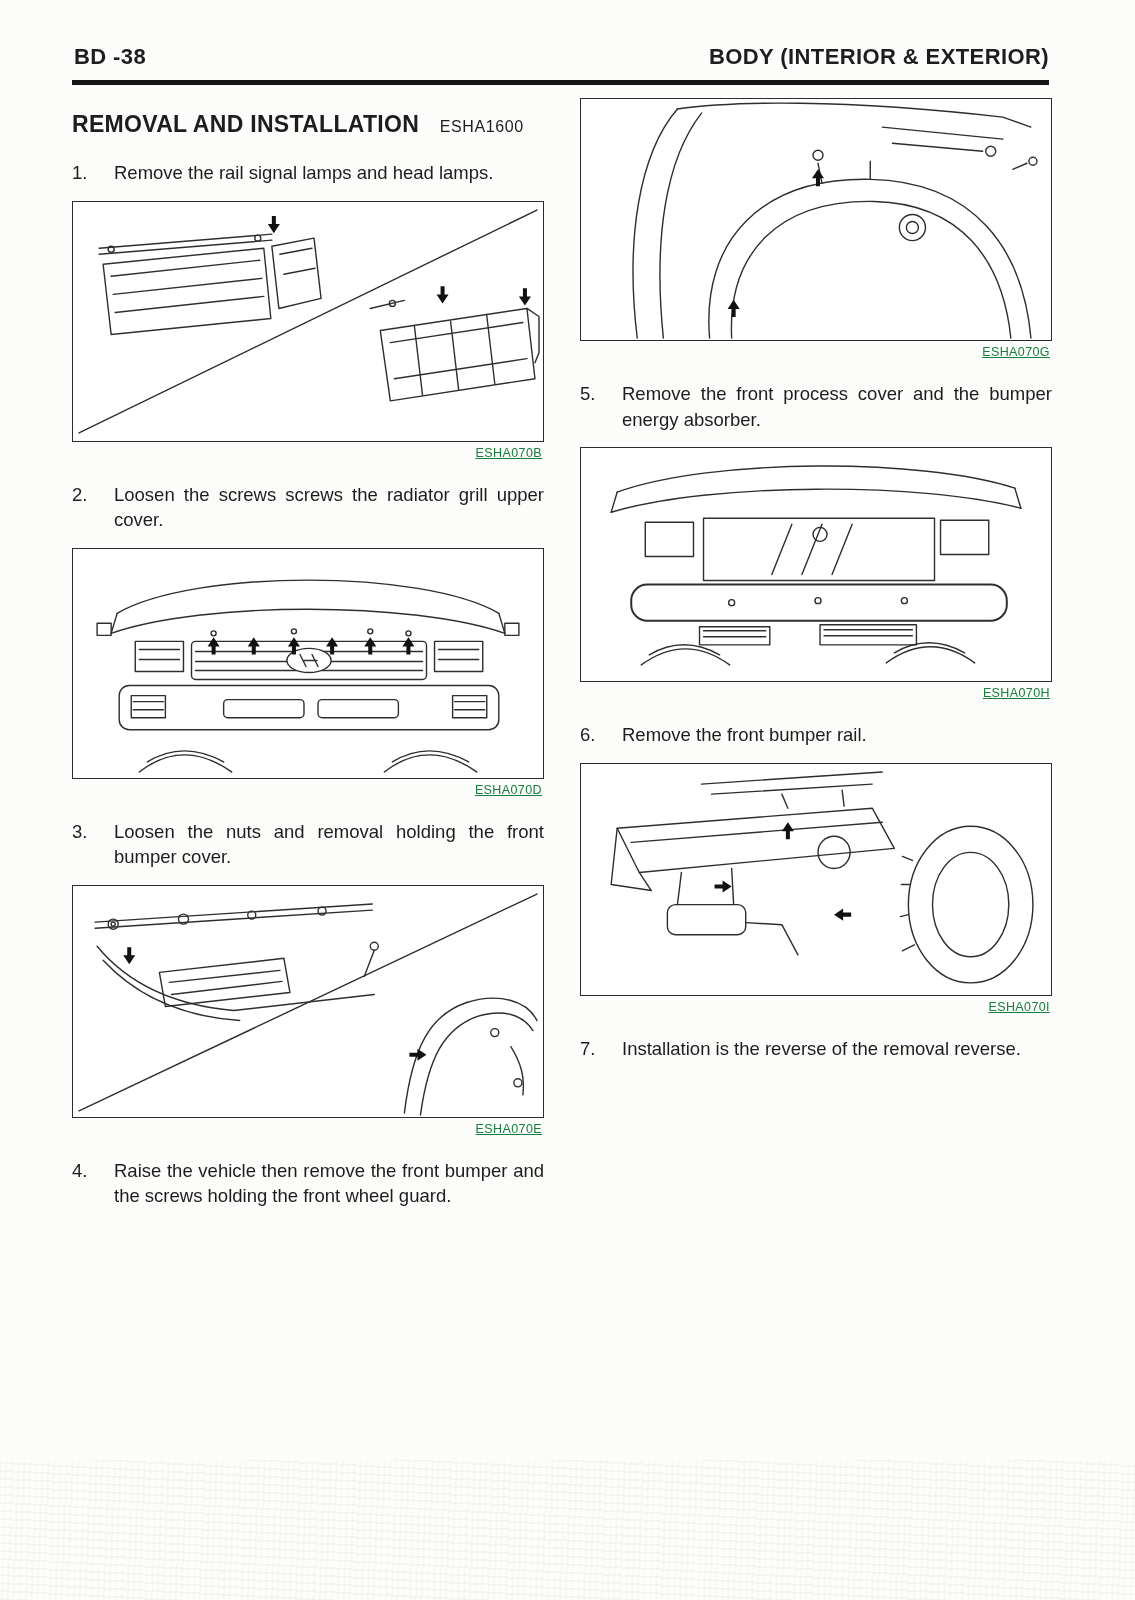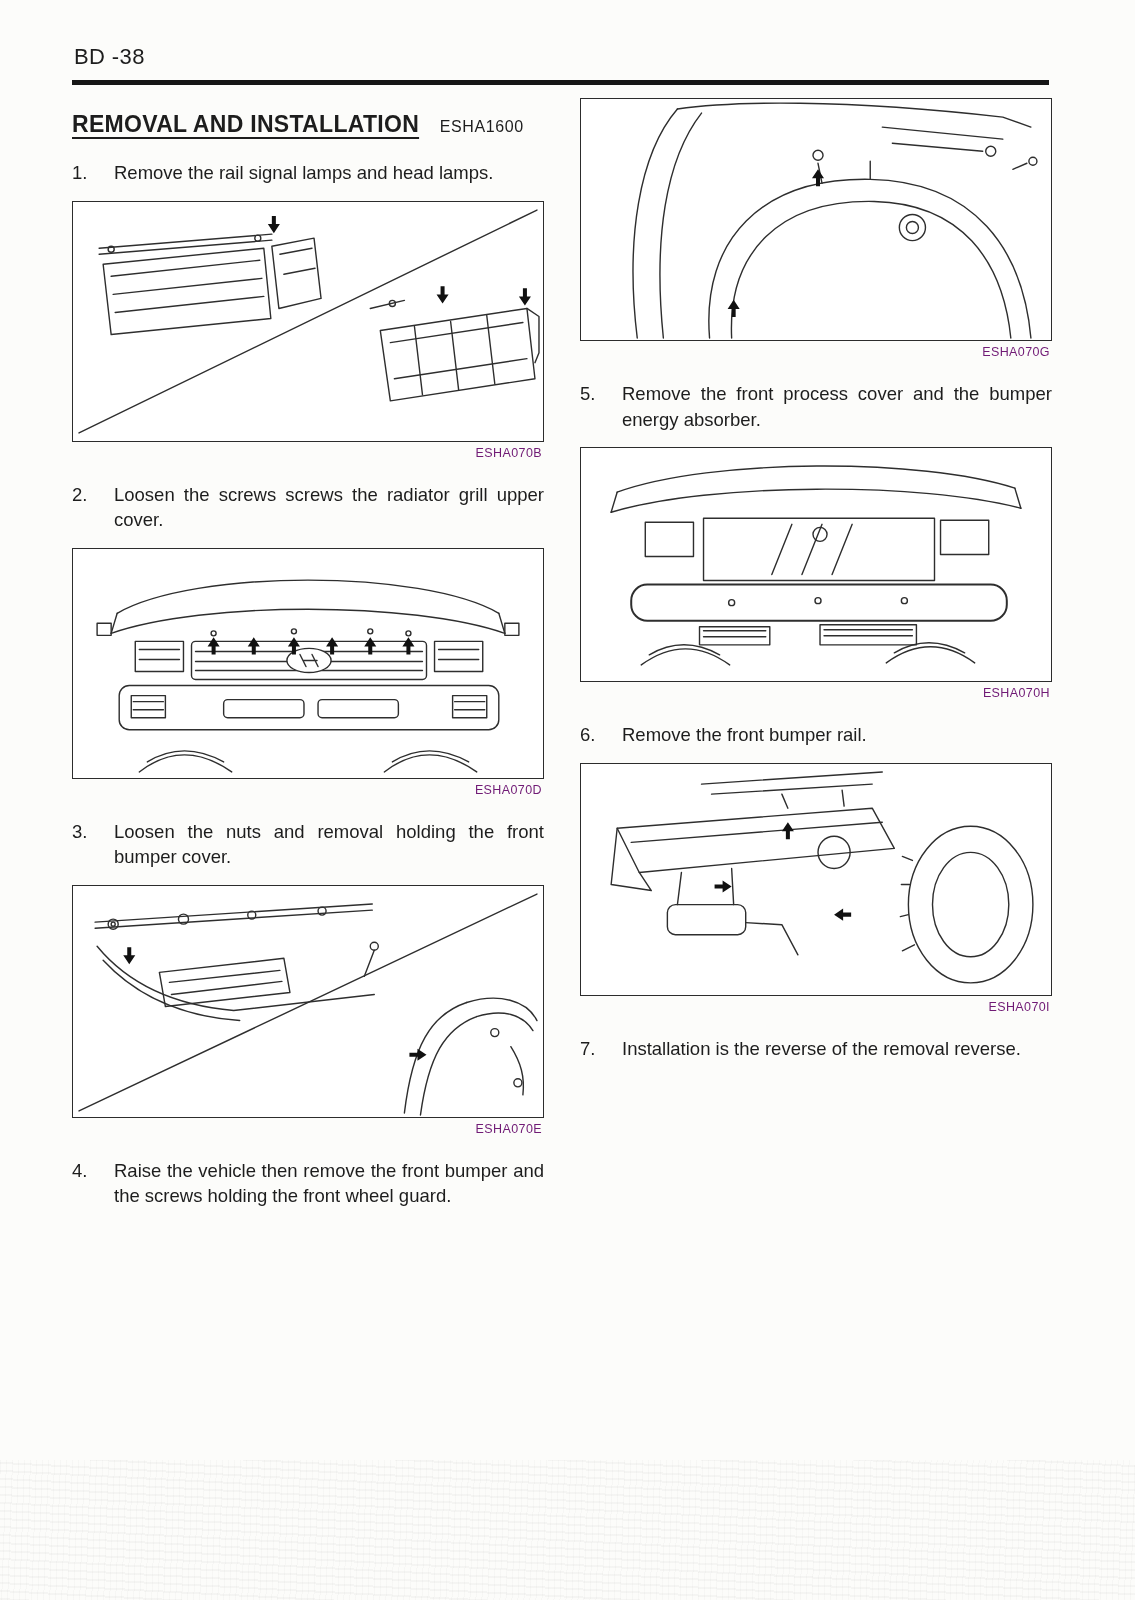--- a/index.html
+++ b/index.html
@@ -9,71 +9,71 @@
     background: #fcfcfa;
     font-family: "Liberation Sans", sans-serif;
     color: #1d1d1d;
     overflow: hidden;
   }
   .page { position: relative; width: 1135px; height: 1600px; }
 
   .page-header {
     display: flex; justify-content: space-between; 
     padding: 44px 86px 0 74px;
-    font-weight: normal; font-size: 22px; letter-spacing: 0.4px;
+    font-weight: bold; font-size: 22px; letter-spacing: 0.4px;
   }
   .header-rule { height: 5px; background: #161616; margin: 10px 86px 0 72px; }
 
   .columns {
     display: flex; gap: 36px;
     padding: 13px 86px 0 72px;
     align-items: flex-start;
   }
   .col { width: 472px; flex: none; }
 
   .page-title {
     font-size: 23px; font-weight: bold; margin: 13px 0 0;
     letter-spacing: 0.3px; white-space: nowrap;
   }
   .page-title .title-text {
-    text-decoration: underline;
     text-decoration-thickness: 1.5px;
     text-underline-offset: 5px;
   }
   .title-code { font-size: 16px; font-weight: normal; margin-left: 14px; letter-spacing: 0.6px; }
 
   .step { display: flex; font-size: 18.5px; line-height: 1.38; margin: 22px 0 15px; }
   .step-num { width: 42px; flex: none; }
   .step-text { flex: 1; text-align: justify; }
 
   figure { margin: 0; }
   .figbox { border: 1.6px solid #2c2c2c; background: #fff; }
   .figbox svg { display: block; width: 100%; height: auto; }
   figcaption {
-    text-align: right; font-size: 12.5px; color: #701a75;
-    margin: 4px 2px 4px; letter-spacing: 0.4px;
+    text-align: right; font-size: 12.5px; color: #15803d;
+    margin: 4px 2px 4px; letter-spacing: 0.4px; text-decoration: underline;
   }
 
   .lines { stroke: #2e2e2e; stroke-width: 1.4; fill: none; stroke-linecap: round; stroke-linejoin: round; }
   .arr { fill: #111; stroke: none; }
 
   .scan-noise {
     position: absolute; left: 0; right: 0; bottom: 0; height: 140px;
     background:
       repeating-linear-gradient(3deg, rgba(110,110,110,0.05) 0 2px, transparent 2px 8px),
       repeating-linear-gradient(92deg, rgba(110,110,110,0.04) 0 1px, transparent 1px 6px);
   }
 </style>
 </head>
 <body>
 
 <div class="page">
 
   <div class="page-header">
     <span>BD -38</span>
+    <span>BODY (INTERIOR &amp; EXTERIOR)</span>
   </div>
   <div class="header-rule"></div>
 
   <div class="columns">
 
     <div class="col">
 
       <h2 class="page-title">
         <span class="title-text">REMOVAL AND INSTALLATION</span>
         <span class="title-code">ESHA1600</span>

